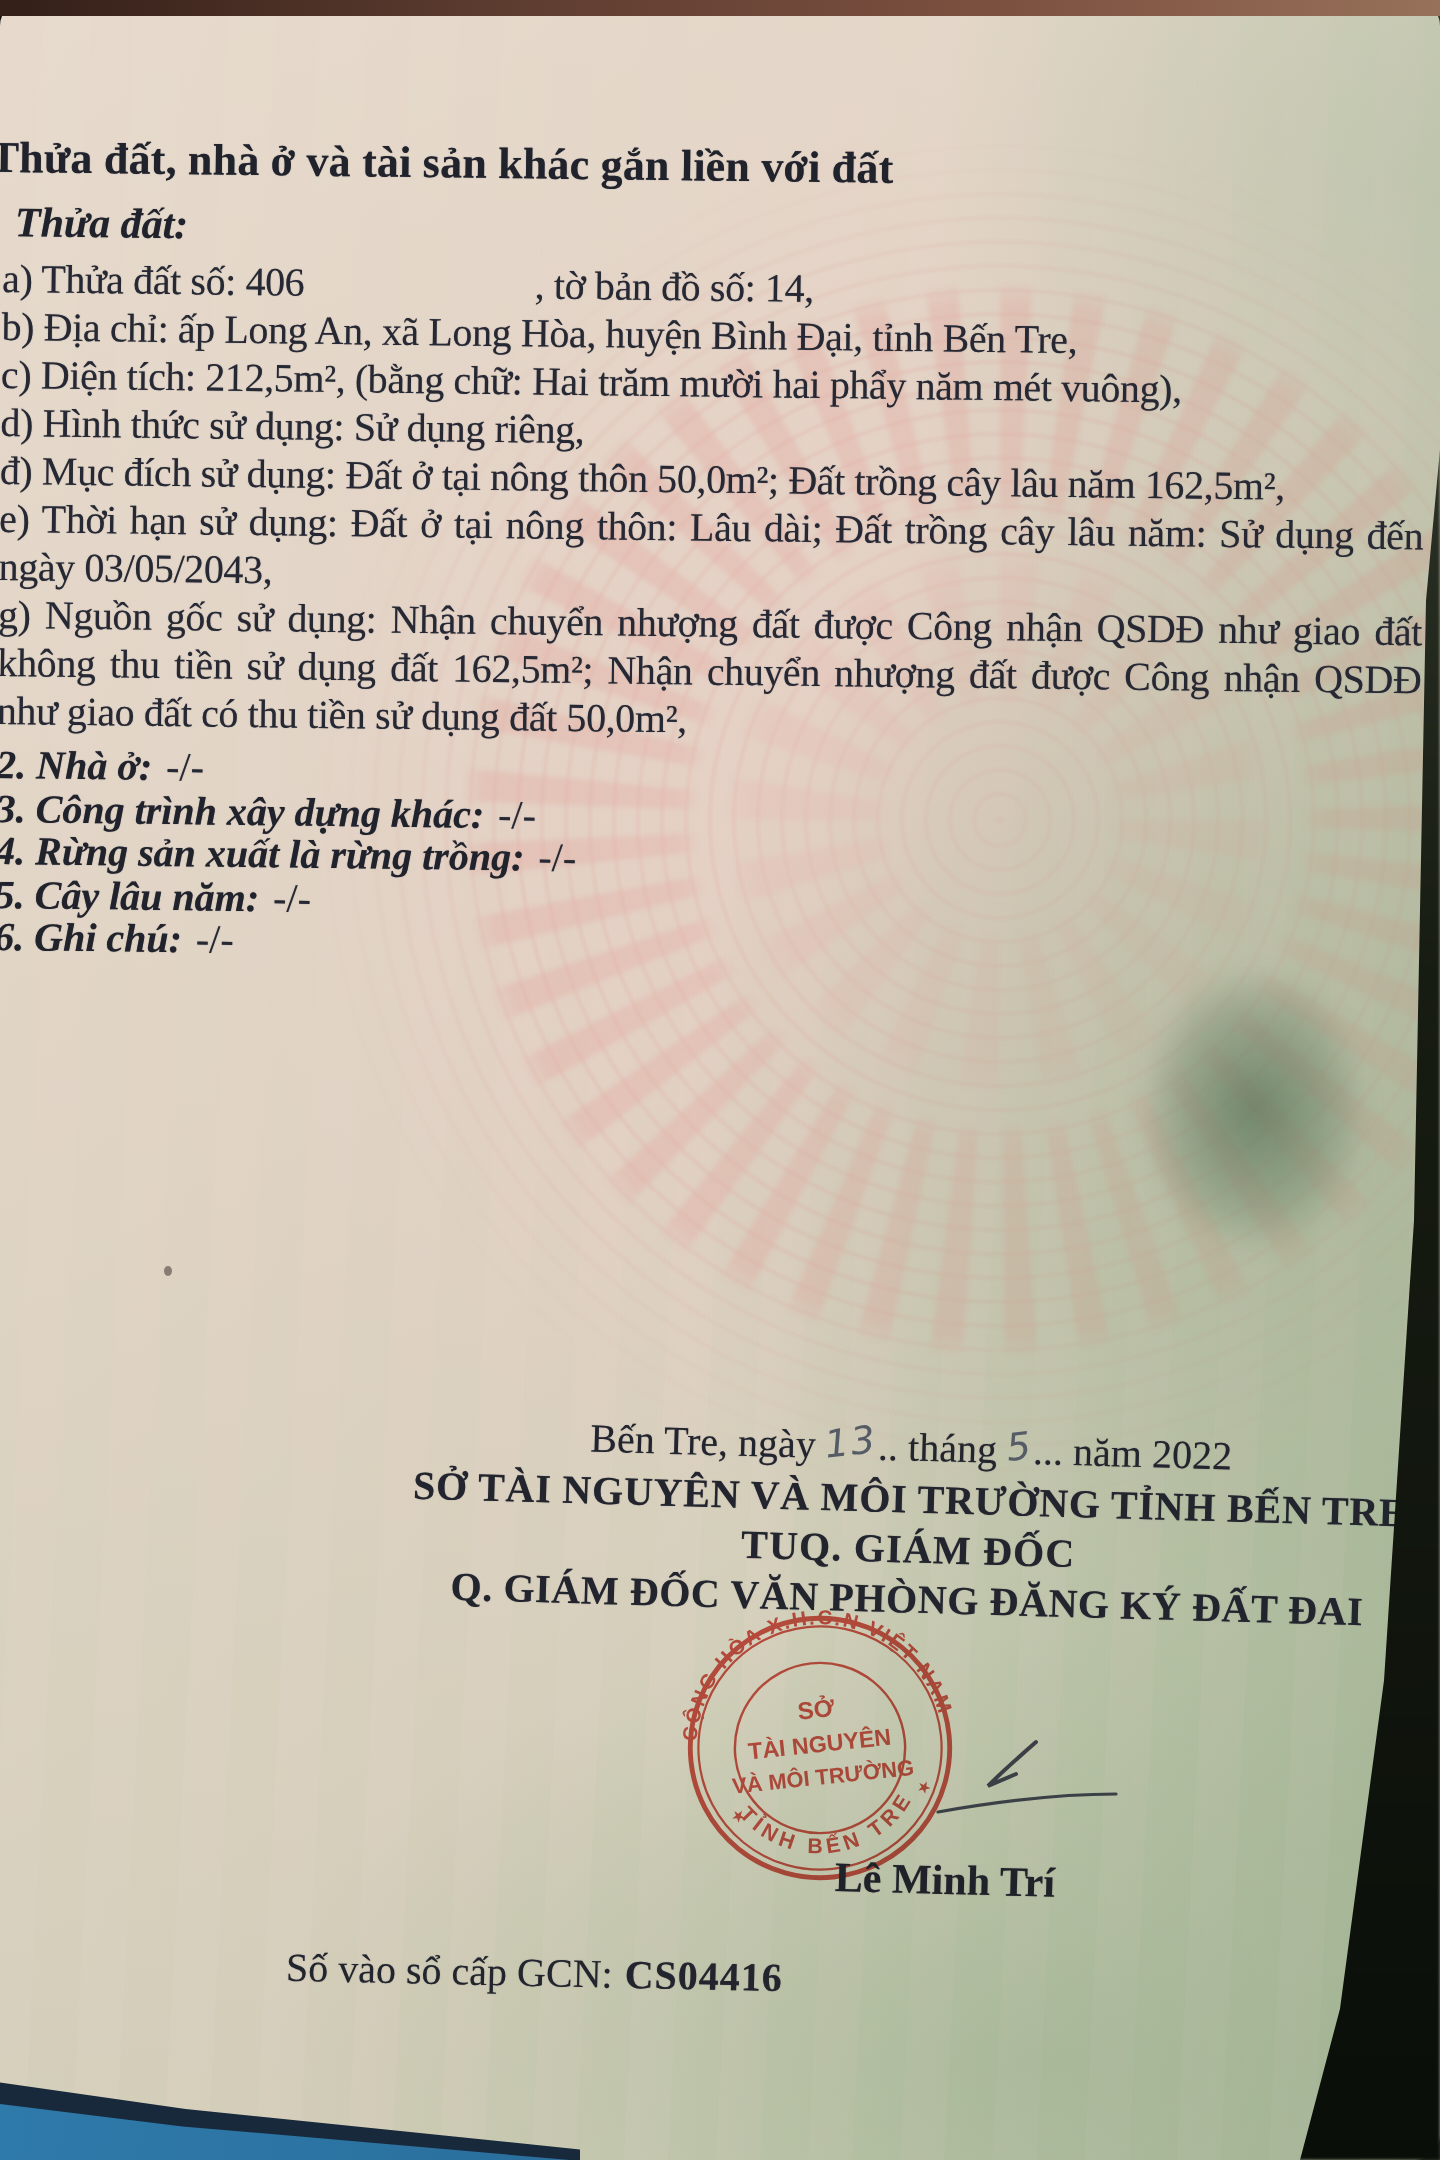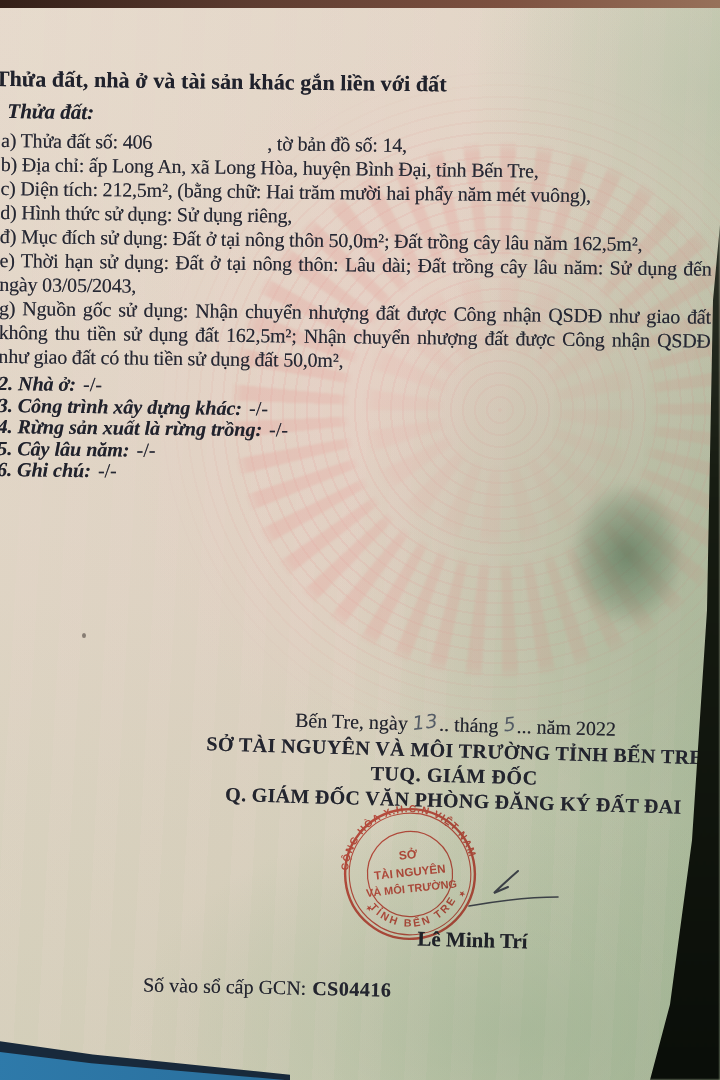--- a/index.html
+++ b/index.html
@@ -9,20 +9,21 @@
     font-family:"Liberation Serif","DejaVu Serif",serif;
   }
   
   .paper{
     position:absolute;inset:0;
     background:
       repeating-linear-gradient(93deg, rgba(230,212,203,0.18) 0 22px, rgba(248,242,236,0) 22px 46px),
       linear-gradient(180deg,#f3ede5 0%,#f0e9e1 30%,#ece7dd 55%,#e6e5d8 75%,#e0e2d2 100%),
       linear-gradient(105deg,#f2ece4 0%,#efe7df 45%,#e4e6d8 70%,#d9e1d0 90%,#d4decb 100%);
     background-blend-mode:normal,multiply,normal;
+    border-radius:13px;
   }
   
   .wm-rings{
     position:absolute;left:155px;top:65px;width:690px;height:690px;border-radius:50%;
     background:repeating-radial-gradient(circle at 50% 50%,
       rgba(223,170,160,0.30) 0 2px, rgba(245,235,228,0) 2px 12px);
     -webkit-mask-image:radial-gradient(circle at 50% 50%, rgba(0,0,0,0.95) 0 240px, rgba(0,0,0,0.40) 300px, transparent 344px);
     mask-image:radial-gradient(circle at 50% 50%, rgba(0,0,0,0.95) 0 240px, rgba(0,0,0,0.40) 300px, transparent 344px);
     filter:blur(0.6px);
   }

